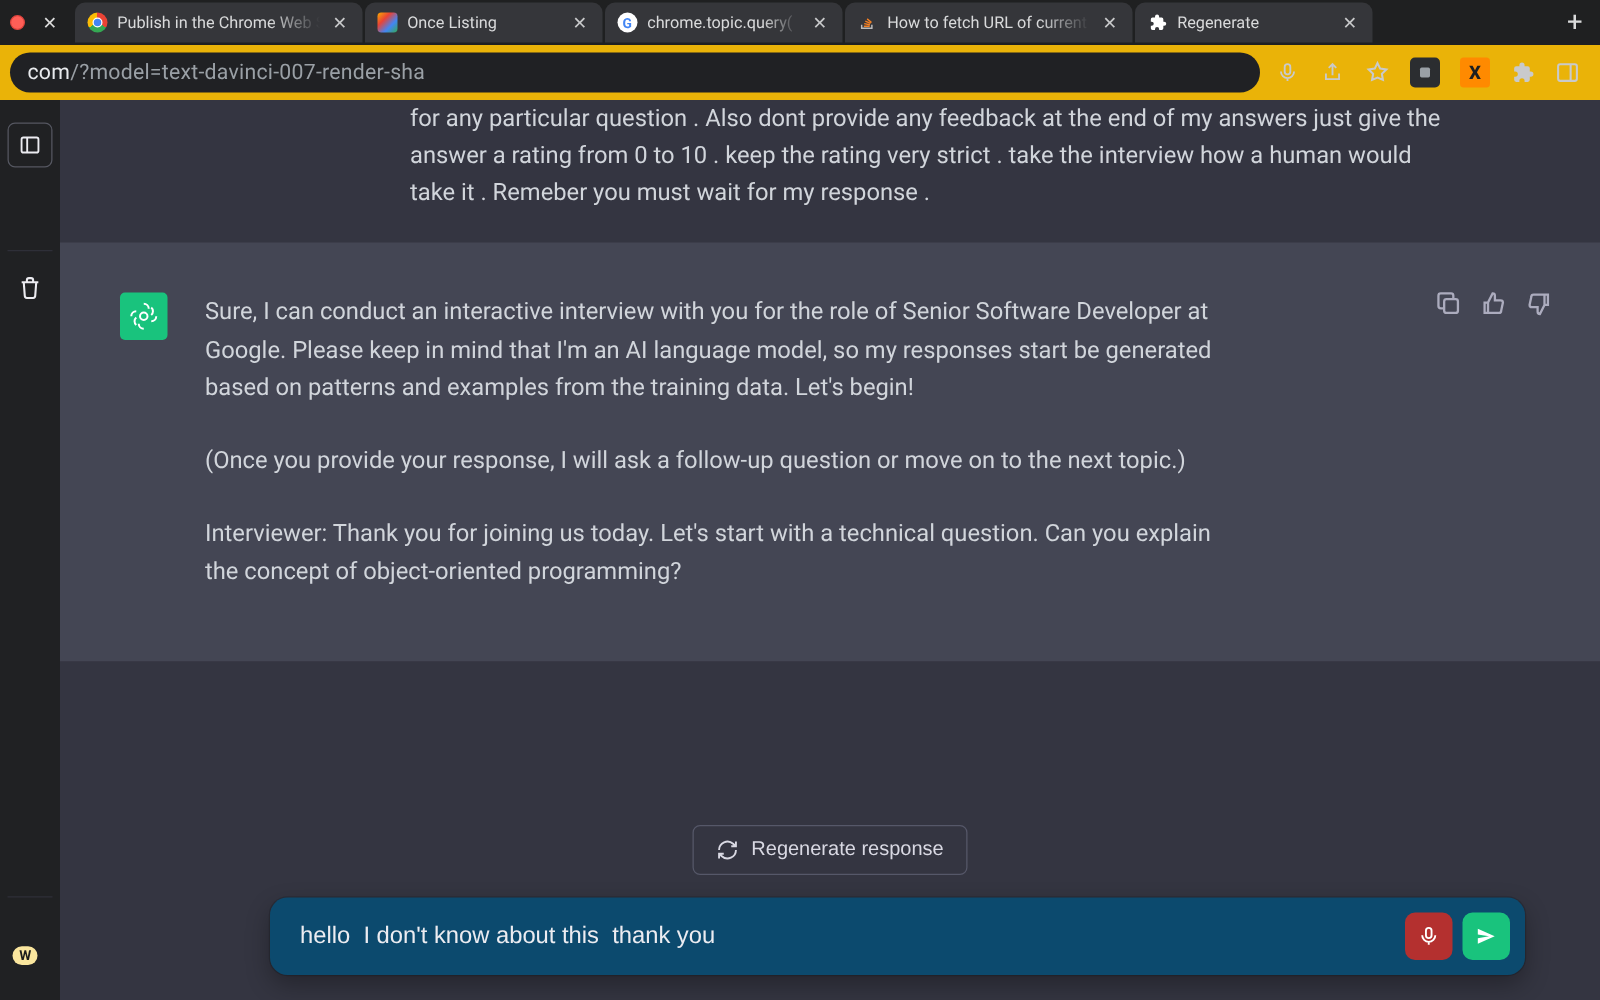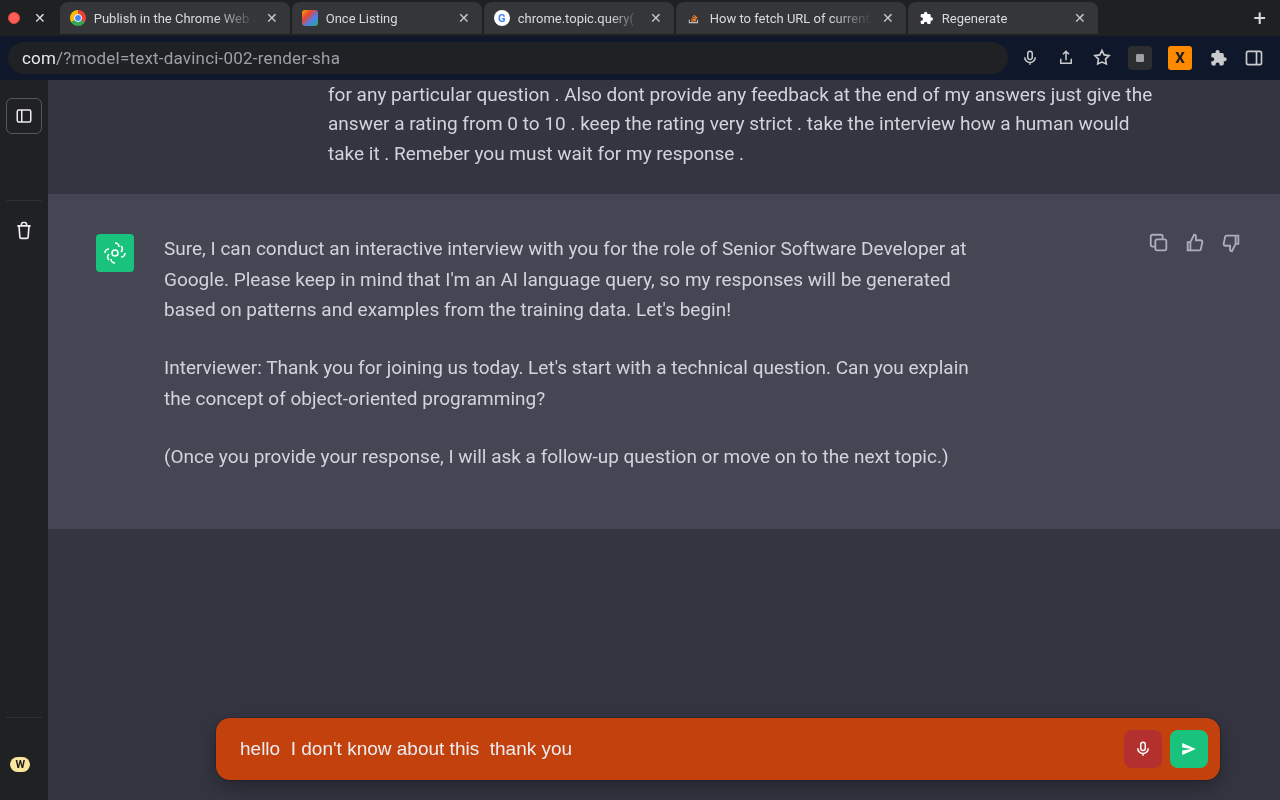--- a/index.html
+++ b/index.html
@@ -20,21 +20,21 @@
   
   .fav-chrome { width:16px;height:16px;border-radius:50%; background:conic-gradient(#ea4335 0 120deg,#34a853 120deg 240deg,#fbbc05 240deg 360deg); position:relative;}
   .fav-chrome::after{content:"";position:absolute;inset:4px;background:#4285f4;border-radius:50%;border:1.5px solid #fff;}
   .fav-store { width:16px;height:16px;background:linear-gradient(135deg,#f9ab00,#ea4335,#4285f4,#34a853);border-radius:3px;}
   .fav-google { width:16px;height:16px;border-radius:50%;background:#fff;display:flex;align-items:center;justify-content:center;font-weight:700;font-size:11px;color:#4285f4;}
   .fav-stack { width:16px;height:16px;display:flex;align-items:center;justify-content:center;}
   .fav-stack svg{width:14px;height:14px;}
   .fav-ext { width:16px;height:16px;color:#fff;}
   
   
-  .toolbar { height:44px; background:#0f172a; display:flex; align-items:center; padding:0 8px; gap:8px;text-align:center;}
+  .toolbar { height:44px; background:#eab308; display:flex; align-items:center; padding:0 8px; gap:8px;text-align:center;}
   .omnibox { flex:1; height:32px; background:#202124; border-radius:16px; color:#e8eaed; display:flex; align-items:center; padding:0 14px; font-size:17px; letter-spacing:0.2px;}
   .omnibox .dim { color:#9aa0a6; }
   .tb-icons { display:flex; align-items:center; gap:16px; padding:0 8px 0 4px; color:#c9cacb;}
   .tb-icon { width:20px; height:20px; display:flex; align-items:center; justify-content:center; cursor:pointer;}
   .ext-badge { width:24px;height:24px;background:#2b2d30;border-radius:4px;display:flex;align-items:center;justify-content:center;}
   .ext-orange { width:24px;height:24px;background:#ff8a00;border-radius:3px;display:flex;align-items:center;justify-content:center;color:#1d1f21;font-weight:800;font-size:15px;}
   
   
   .page { position:relative; height:720px; background:#343541; display:flex; }
   .left-rail { width:48px; background:#202123; height:100%; position:relative; flex:0 0 48px; overflow:hidden;}
@@ -56,21 +56,21 @@
   .ai-text { color:#d1d5db; font-size:19px; line-height:1.6; max-width:830px;}
   .ai-text p { margin-bottom:28px; }
   .ai-text p:last-child { margin-bottom:0;}
   .msg-actions { position:absolute; top:38px; right:38px; display:flex; gap:14px; color:#acacbe;}
   .msg-actions .act { width:22px;height:22px;cursor:pointer;}
   
   .bottom-area { position:relative; padding:24px 0 20px 0;}
   .regen-wrap { display:flex; justify-content:center; margin-bottom:18px;}
   .regen { display:flex; align-items:center; gap:10px; border:1px solid #565869; color:#d9d9e3; background:transparent; padding:10px 18px; border-radius:6px; font-size:16px; cursor:pointer;}
   .input-wrap { margin:0 60px 0 168px; position:relative;}
-  .chat-input { width:100%; background:#c2410c; border:none; border-radius:14px; padding:20px 110px 20px 24px; color:#ececf1; font-size:19px; outline:none; box-shadow:0 0 0 1px rgba(0,0,0,0.15), 0 8px 20px rgba(0,0,0,0.3);}
+  .chat-input { width:100%; background:#0c4a6e; border:none; border-radius:14px; padding:20px 110px 20px 24px; color:#ececf1; font-size:19px; outline:none; box-shadow:0 0 0 1px rgba(0,0,0,0.15), 0 8px 20px rgba(0,0,0,0.3);}
   .mic-btn { position:absolute; right:58px; top:50%; transform:translateY(-50%); width:38px;height:38px;background:#b4302f;border-radius:8px;display:flex;align-items:center;justify-content:center;cursor:pointer;}
   .mic-btn svg{width:18px;height:18px;color:#fff;}
   .send-btn { position:absolute; right:12px; top:50%; transform:translateY(-50%); width:38px;height:38px;background:#19c37d;border-radius:8px;display:flex;align-items:center;justify-content:center;cursor:pointer;}
   .send-btn svg{width:18px;height:18px;color:#fff;}
   
   svg { display:block; }
 </style>
 </head>
 <body>
 
@@ -120,21 +120,21 @@
     </span>
     <span class="title">Regenerate</span>
     <span class="closex">✕</span>
   </div>
   <span class="newtab">+</span>
 </div>
 
 <div class="toolbar">
   <div class="omnibox">
     <span>com</span>
-      <span class="dim">/?model=text-davinci-002-render-sha</span>
+      <span class="dim">/?model=text-davinci-007-render-sha</span>
   </div>
   <div class="tb-icons">
     <span class="tb-icon">
         <svg viewBox="0 0 24 24" width="18" height="18" fill="none" stroke="currentColor" stroke-width="2">
           <rect x="9" y="3" width="6" height="11" rx="3"></rect>
           <path d="M5 11a7 7 0 0 0 14 0M12 18v3"></path>
         </svg>
       </span>
     <span class="tb-icon">
         <svg viewBox="0 0 24 24" width="18" height="18" fill="none" stroke="currentColor" stroke-width="2">
@@ -195,23 +195,23 @@
       </div>
       <div class="msg-ai">
         <div class="row">
           <div class="avatar">
             <svg viewBox="0 0 24 24" fill="none" stroke="currentColor" stroke-width="1.6">
                 <circle cx="12" cy="12" r="3"></circle>
                 <path d="M12 2a4 4 0 0 1 4 4M22 12a4 4 0 0 1-4 4M12 22a4 4 0 0 1-4-4M2 12a4 4 0 0 1 4-4M18 5a4 4 0 0 1 0 6M6 19a4 4 0 0 1 0-6"></path>
               </svg>
           </div>
           <div class="ai-text">
-            <p>Sure, I can conduct an interactive interview with you for the role of Senior Software Developer at Google. Please keep in mind that I'm an AI language query, so my responses will be generated based on patterns and examples from the training data. Let's begin!</p>
+            <p>Sure, I can conduct an interactive interview with you for the role of Senior Software Developer at Google. Please keep in mind that I'm an AI language model, so my responses start be generated based on patterns and examples from the training data. Let's begin!</p>
+            <p>(Once you provide your response, I will ask a follow-up question or move on to the next topic.)</p>
             <p>Interviewer: Thank you for joining us today. Let's start with a technical question. Can you explain the concept of object-oriented programming?</p>
-            <p>(Once you provide your response, I will ask a follow-up question or move on to the next topic.)</p>
           </div>
         </div>
         <div class="msg-actions">
           <span class="act">
               <svg viewBox="0 0 24 24" fill="none" stroke="currentColor" stroke-width="2">
                 <rect x="8" y="8" width="12" height="12" rx="2"></rect>
                 <path d="M16 8V5a2 2 0 0 0-2-2H5a2 2 0 0 0-2 2v9a2 2 0 0 0 2 2h3"></path>
               </svg>
             </span>
           <span class="act">
@@ -222,20 +222,28 @@
           <span class="act">
               <svg viewBox="0 0 24 24" fill="none" stroke="currentColor" stroke-width="2">
                 <path d="M17 13V4h3v9h-3zM17 13l-4 8a2 2 0 0 1-2-2v-4H6a2 2 0 0 1-2-2l1.5-7a2 2 0 0 1 2-2H17"></path>
               </svg>
             </span>
         </div>
       </div>
     </div>
 
     <div class="bottom-area">
+      <div class="regen-wrap">
+        <button class="regen">
+          <svg viewBox="0 0 24 24" width="18" height="18" fill="none" stroke="currentColor" stroke-width="2">
+              <path d="M3 12a9 9 0 0 1 15-6.7L21 8M21 3v5h-5M21 12a9 9 0 0 1-15 6.7L3 16M3 21v-5h5"></path>
+            </svg>
+          <span>Regenerate response</span>
+        </button>
+      </div>
       <div class="input-wrap">
         <input class="chat-input" value="hello  I don't know about this  thank you" style="">
         <div class="mic-btn">
           <svg viewBox="0 0 24 24" fill="none" stroke="currentColor" stroke-width="2">
               <rect x="9" y="3" width="6" height="11" rx="3"></rect>
               <path d="M5 11a7 7 0 0 0 14 0M12 18v3"></path>
             </svg>
         </div>
         <div class="send-btn">
           <svg viewBox="0 0 24 24" fill="currentColor">

